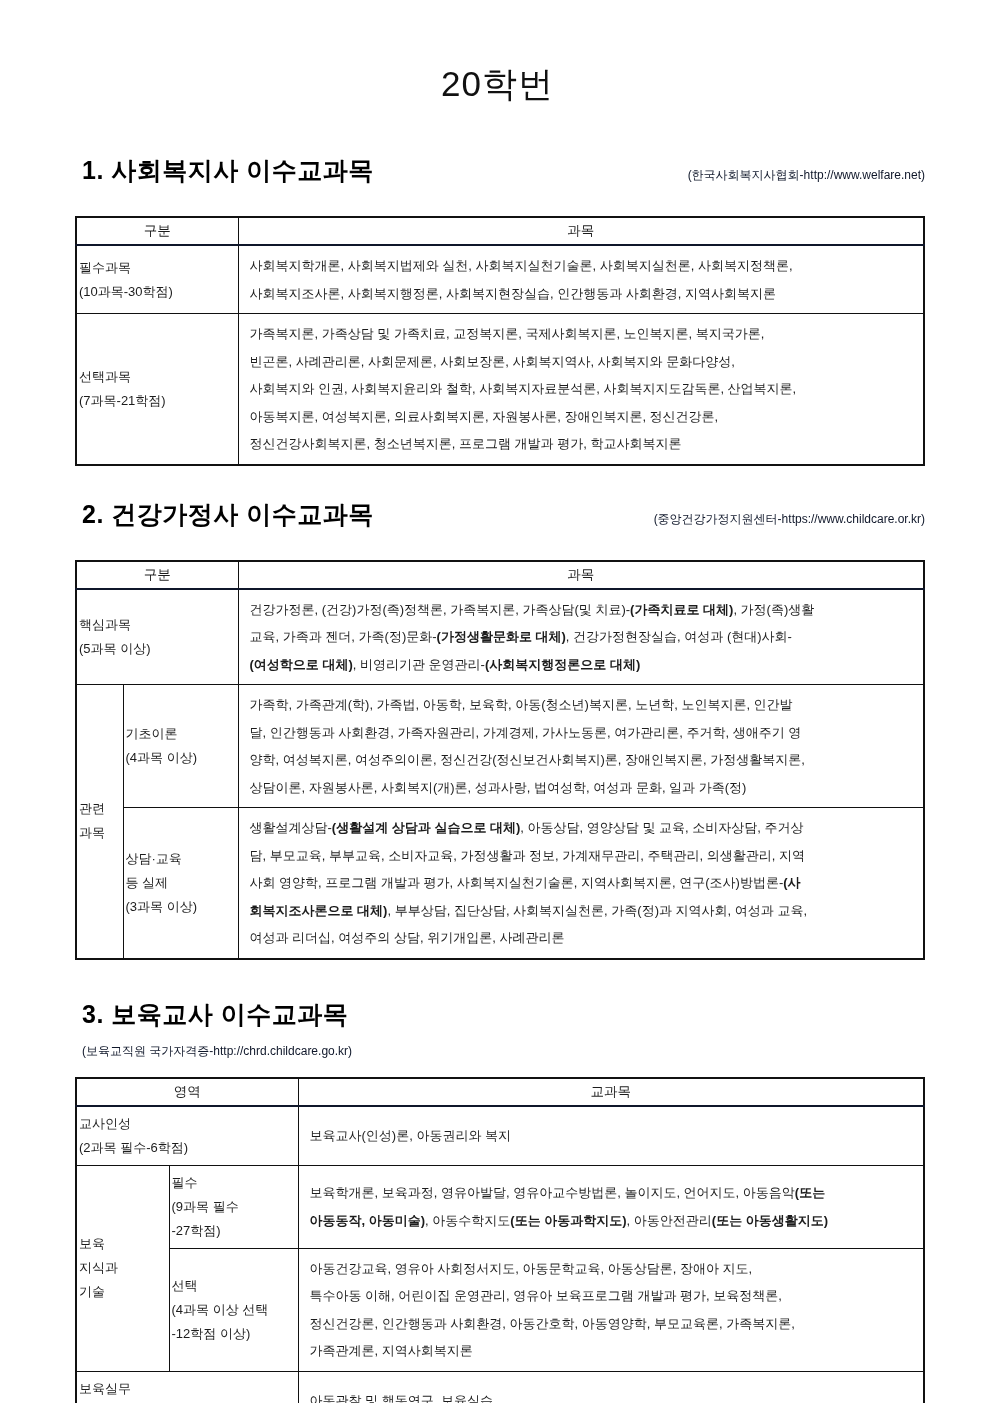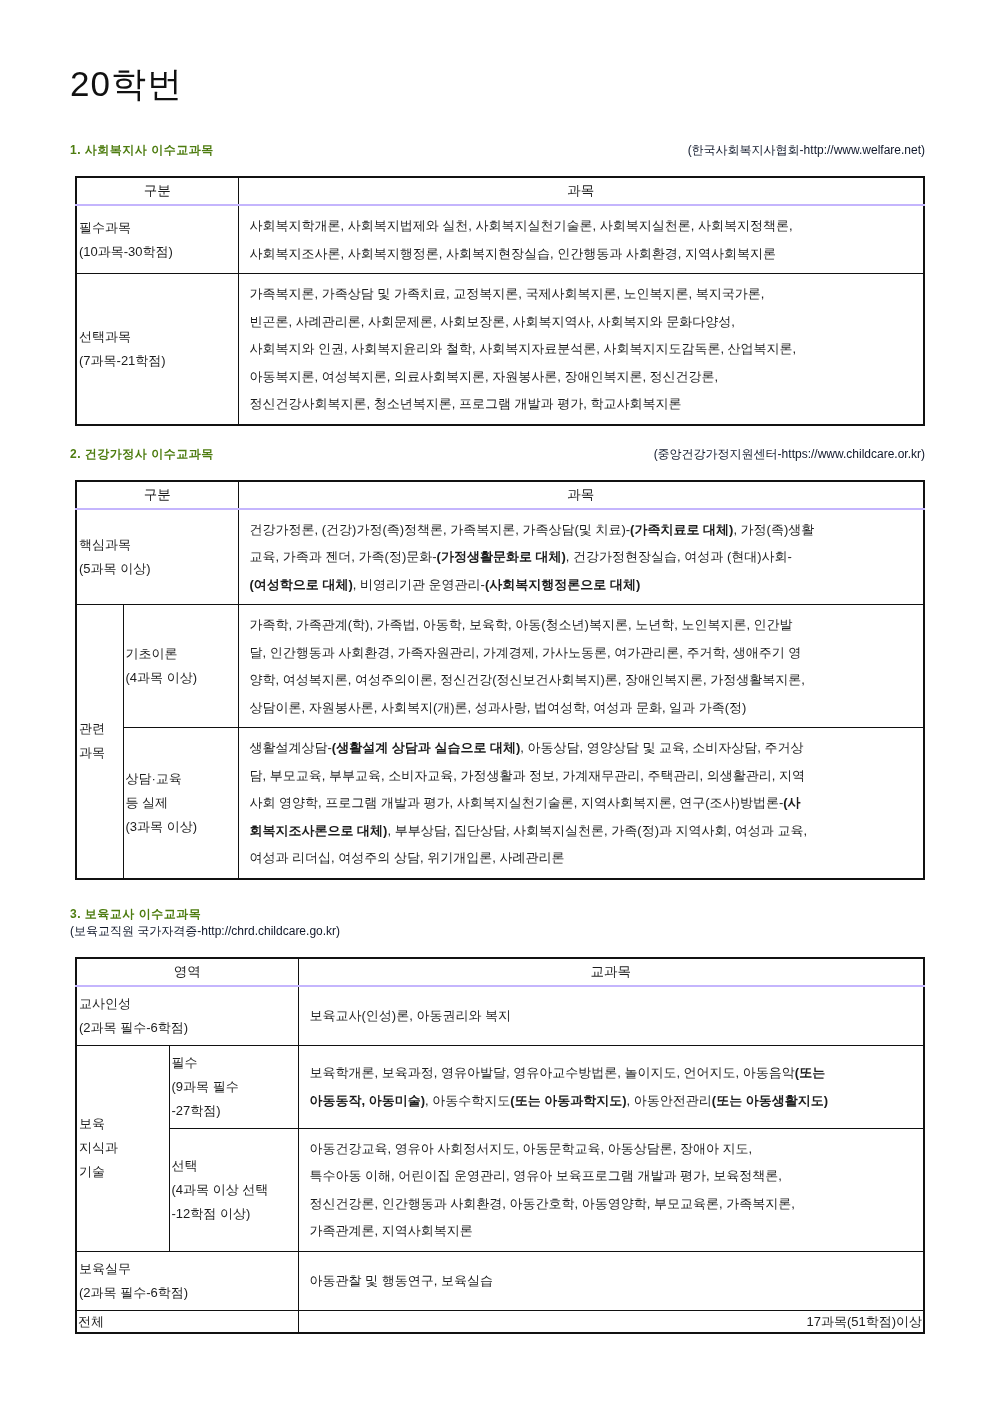--- a/index.html
+++ b/index.html
@@ -7,42 +7,42 @@
     position:relative;
     width:992px; height:1403px;
     box-sizing:border-box;
     padding:64px 67px 0 70px;
     overflow:hidden;
     background:#ffffff;
     font-family:"Liberation Sans","DejaVu Sans",sans-serif;
     color:#1c1c1c;
   }
   .badge {
-    text-align:left;
+    text-align:center;
     font-size:35px;
     line-height:40px;
     letter-spacing:1px;
     color:#111;
   }
   section.doc-sec { display:block; }
   .sec-head {
     display:flex;
     justify-content:space-between;
     align-items:baseline;
     margin:0 0 17px 0;
   }
   .sec-head.s1 { margin-top:38px; }
   .sec-head.s2 { margin-top:20px; }
   .sec-head.s3 { margin-top:26px;flex-direction:column; }
   .sec-title {
-    font-size:12px;
+    font-size:25px;
     font-weight:bold;
-    margin:0;
+    margin:12px;
     letter-spacing:0.5px;
-    color:#4d7c0f;
+    color:#000000;
   }
   .sec-src {
     font-size:12px;
     color:#0f172a;
     white-space:nowrap;
   }
   table.t {
     border-collapse:collapse;
     width:850px;
     margin-left:5px;
@@ -53,21 +53,21 @@
     border:1px solid #111;
     font-size:13px;
     vertical-align:middle;
     color:#1c1c1c;
   }
   tr.hdr td {
     text-align:center;
     height:26px;
     padding:0;
     line-height:26px;
-    border-bottom:2px solid #c4b5fd;
+    border-bottom:2px solid #0f172a;
     font-size:13.5px;
   }
   td.lbl {
     white-space:pre-line;
     line-height:24px;
     padding:5px 2px;
   }
   td.cnt {
     padding:6px 11px;
     line-height:27.5px;

